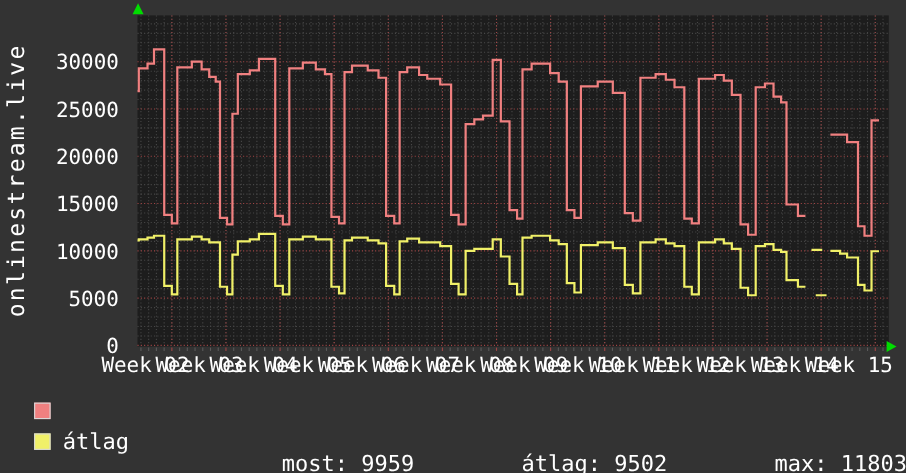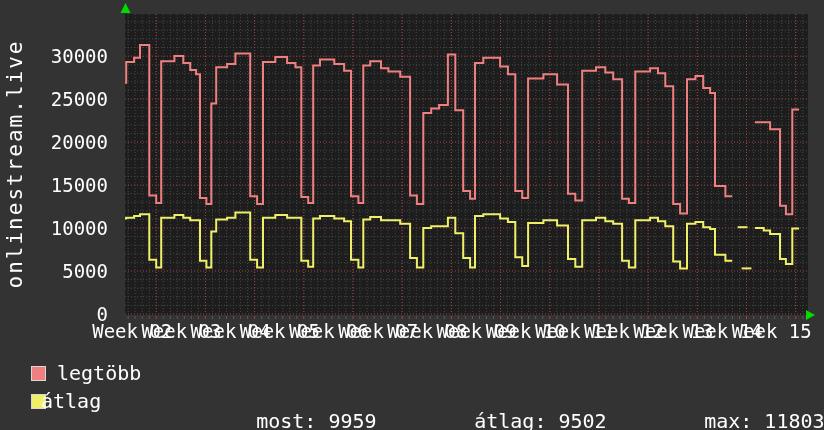--- a/index.html
+++ b/index.html
@@ -301,24 +301,23 @@
         <text x="673.323010442924" y="338" text-anchor="middle" font-size="19">Week 13</text>
         <text x="722.5127835794023" y="338" text-anchor="middle" font-size="19">Week 14</text>
         <text x="771.7025567158805" y="338" text-anchor="middle" font-size="19">Week 15</text>
       </g>
     <text transform="rotate(-90,22,164)" x="22" y="164" text-anchor="middle" font-size="21" letter-spacing="2">onlinestream.live</text>
     <polygon id="arrow-up" points="125.5,3 120.5,13 130.5,13" fill="#00dc00"></polygon>
     <polygon id="arrow-right" points="815,315 806,310 806,320" fill="#00dc00"></polygon>
   </svg>
 
   <span class="swatch" id="swatch-0" style="left: 31px; top: 366px; background: rgb(240, 128, 128);"></span>
-  <span class="leg-label" style="left:57px;top:363px;">legtöbb</span>
 
   <span class="swatch" id="swatch-1" style="left: 31px; top: 394px; background: rgb(240, 240, 104);"></span>
-  <span class="leg-label" style="left:41px;top:391px;">átlag</span>
+  <span class="leg-label" style="left:57px;top:391px;">átlag</span>
 
   <span class="stat" style="left:208px;top:391px;">
     <span>most:</span><span class="val">9959</span>
   </span>
   <span class="stat" style="left:426px;top:391px;">
     <span>átlag:</span><span class="val">9502</span>
   </span>
   <span class="stat" style="left:656px;top:391px;">
     <span>max:</span><span class="val">11803</span>
   </span>

